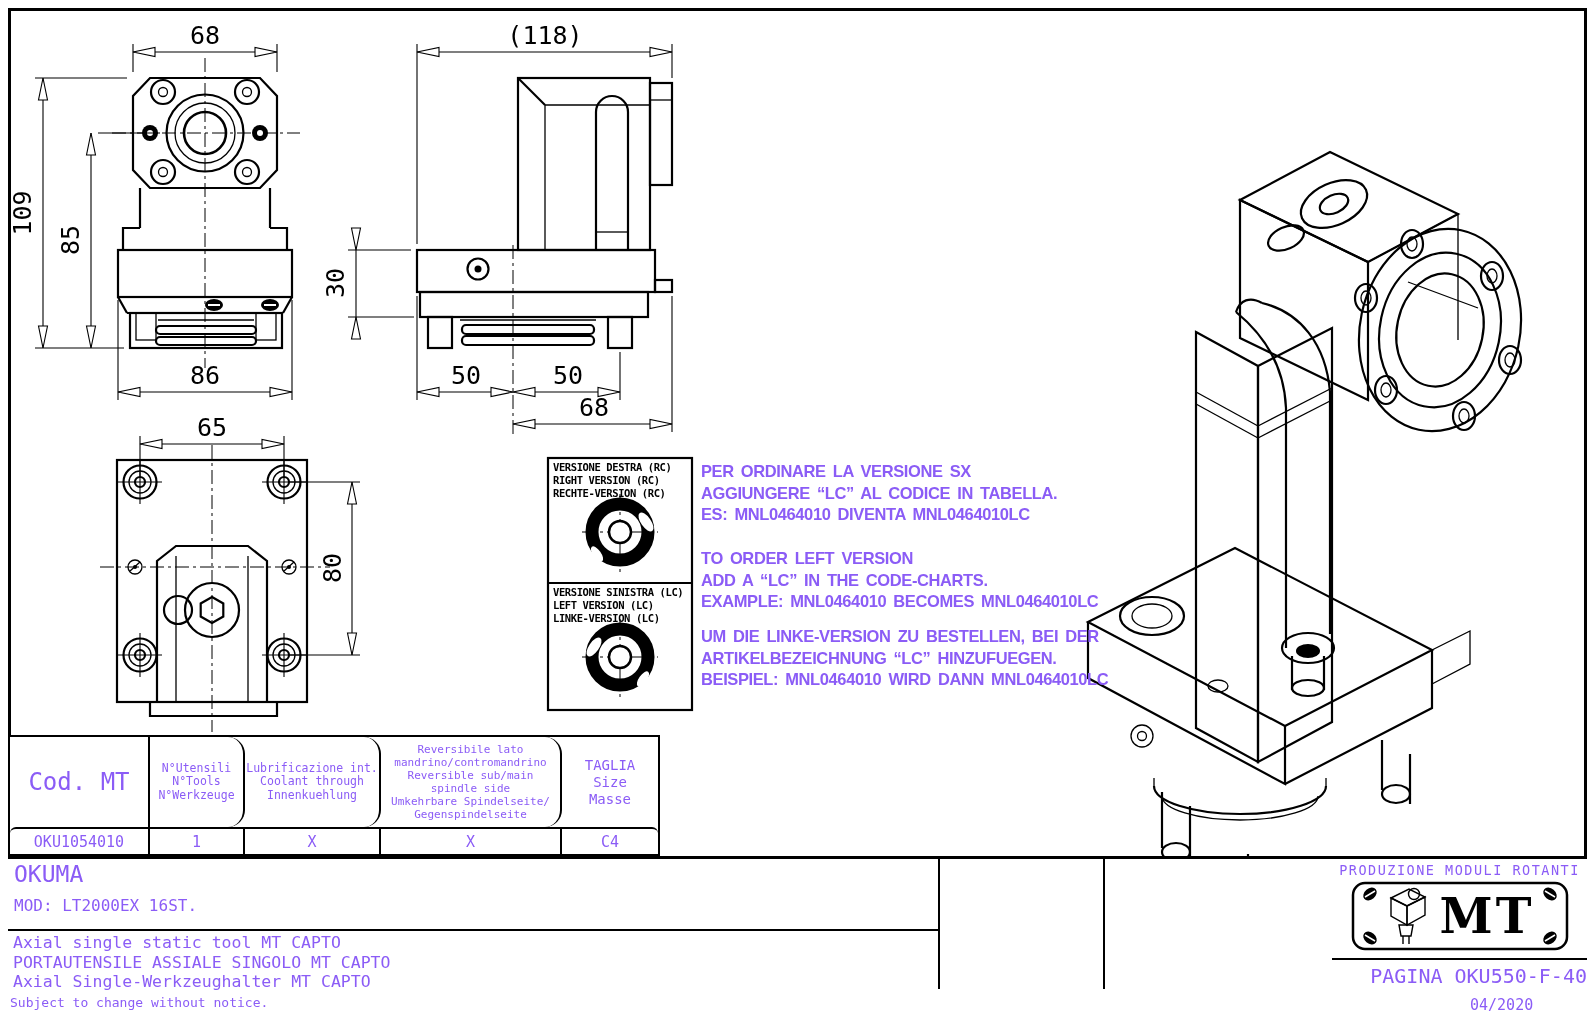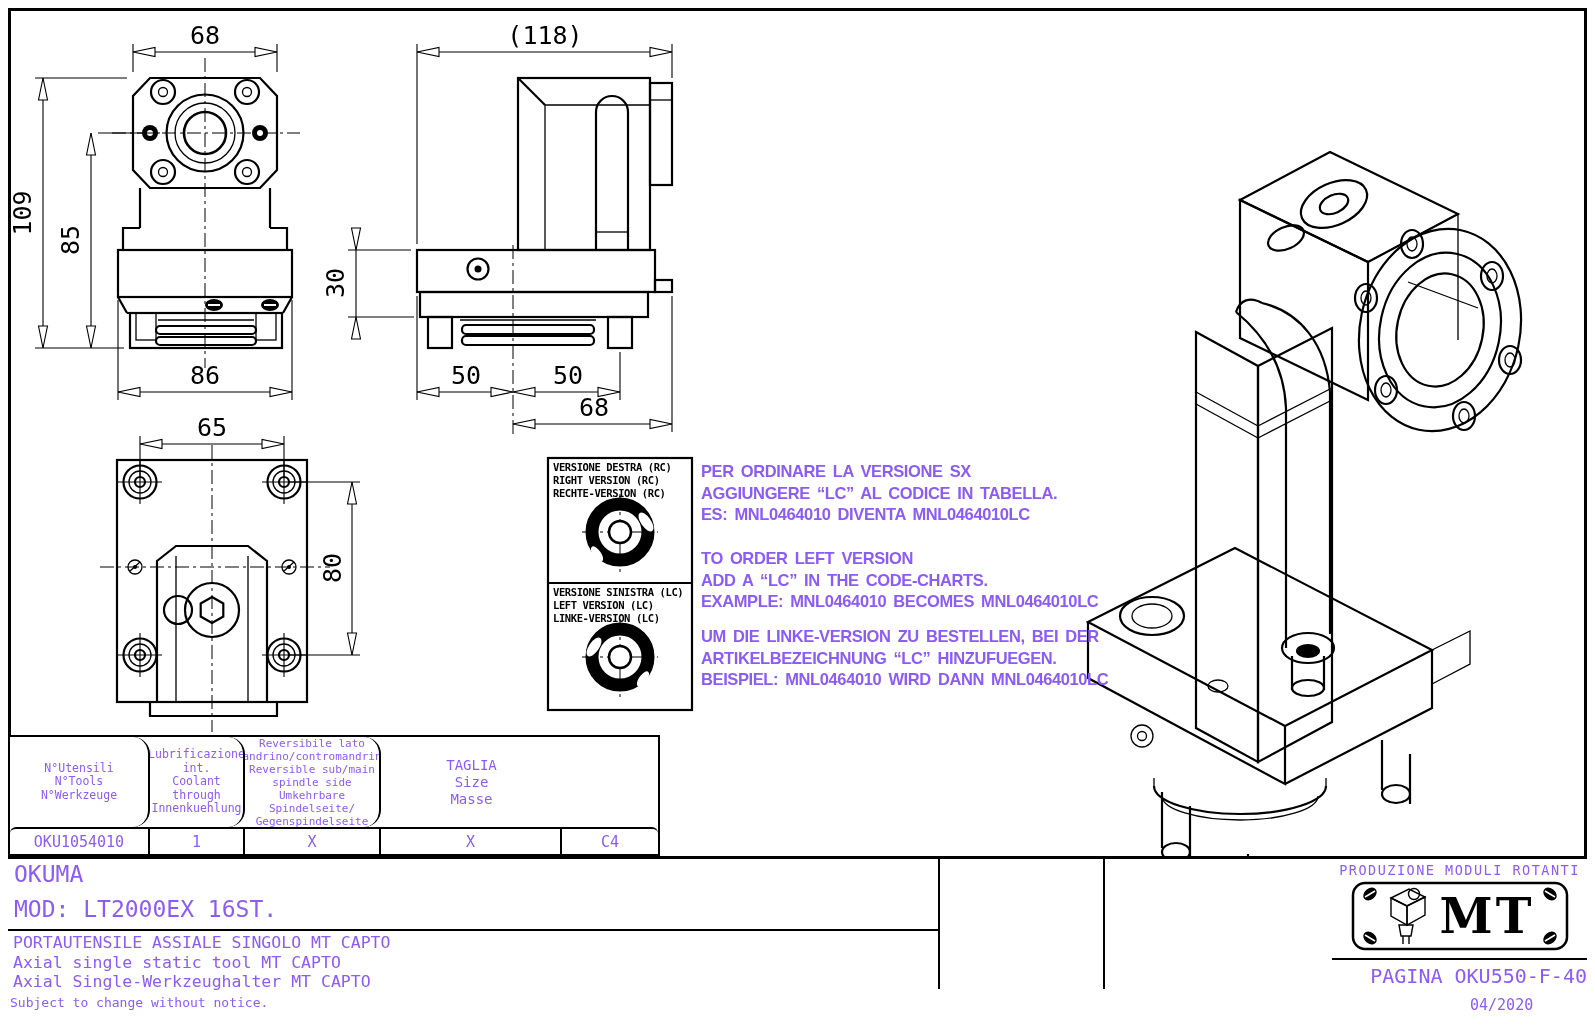--- a/index.html
+++ b/index.html
@@ -36,21 +36,21 @@
   .f-h2{font-size:11.5px;line-height:13.5px;}
   .f-h4{font-size:11px;line-height:13px;}
   .f-h5{font-size:14px;line-height:17px;}
   .f-row{font-size:15px;}
   
   .tb{position:absolute;left:8px;top:856px;width:1579px;height:133px;border-top:3px solid #000;
       box-sizing:border-box;background:#fff;}
   .tb-cell{position:absolute;top:0;height:100%;box-sizing:border-box;}
   .tb-left{left:0;width:932px;border-right:2px solid #000;}
   .tb-cust{position:absolute;left:6px;top:2px;font-size:23px;}
-  .tb-mod{position:absolute;left:6px;top:37px;font-size:23px;}
+  .tb-mod{position:absolute;left:6px;top:37px;font-size:16px;}
   .tb-desc{position:absolute;left:0;top:70px;width:100%;height:63px;border-top:2px solid #000;
            box-sizing:border-box;padding:2px 0 0 5px;font-size:16.5px;line-height:19.5px;}
   .tb-mid{left:932px;width:165px;border-right:2px solid #000;}
   .tb-mt{left:1097px;width:227px;border-right:2px solid #000;text-align:center;}
   .tb-mt-name{font-family:"Liberation Sans",sans-serif;font-weight:bold;font-size:25px;margin-top:3px;
               letter-spacing:-1px;}
   .tb-mt-lines{font-size:12px;line-height:14px;margin-top:2px;}
   .tb-right{left:1324px;width:255px;}
   .tb-tagline{text-align:center;font-size:13.5px;letter-spacing:1.5px;margin-top:3px;}
   .tb-logo{display:block;margin:2px auto 0 auto;position:static;}
@@ -349,20 +349,21 @@
 ES: MNL0464010 DIVENTA MNL0464010LC</div>
   <div class="notes" style="top:548px">TO ORDER LEFT VERSION
 ADD A “LC” IN THE CODE-CHARTS.
 EXAMPLE: MNL0464010 BECOMES MNL0464010LC</div>
   <div class="notes" style="top:626px">UM DIE LINKE-VERSION ZU BESTELLEN, BEI DER
 ARTIKELBEZEICHNUNG “LC” HINZUFUEGEN.
 BEISPIEL: MNL0464010 WIRD DANN MNL0464010LC</div>
 
   <div class="tbl">
     <div class="tbl-h">
+      <div class="cell f-code">Cod. MT</div>
       <div class="cell pre f-h2">N°Utensili
 N°Tools
 N°Werkzeuge</div>
       <div class="cell pre f-h2">Lubrificazione int.
 Coolant through
 Innenkuehlung</div>
       <div class="cell pre f-h4">Reversibile lato
 mandrino/contromandrino
 Reversible sub/main
 spindle side
@@ -379,22 +380,22 @@
       <div class="cell f-row">X</div>
       <div class="cell f-row">C4</div>
     </div>
   </div>
 
   <div class="tb">
     <div class="tb-cell tb-left">
       <div class="tb-cust">OKUMA</div>
       <div class="tb-mod">MOD: LT2000EX 16ST.</div>
       <div class="tb-desc">
+        <div>Axial single static tool MT CAPTO</div>
         <div>PORTAUTENSILE ASSIALE SINGOLO MT CAPTO</div>
-        <div>Axial single static tool MT CAPTO</div>
         <div>Axial Single-Werkzeughalter MT CAPTO</div>
       </div>
     </div>
     <div class="tb-cell tb-mid"></div>
     <div class="tb-cell tb-right">
       <div class="tb-tagline">PRODUZIONE MODULI ROTANTI</div>
       <svg class="tb-logo" width="222" height="72" viewBox="0 0 222 72">
         <rect x="4" y="3" width="214" height="66" rx="12" fill="none" stroke="#000" stroke-width="2.5"></rect>
         <g>
           <ellipse cx="21" cy="14" rx="7.5" ry="5.5" fill="#000" transform="rotate(-40 21 14)"></ellipse>

